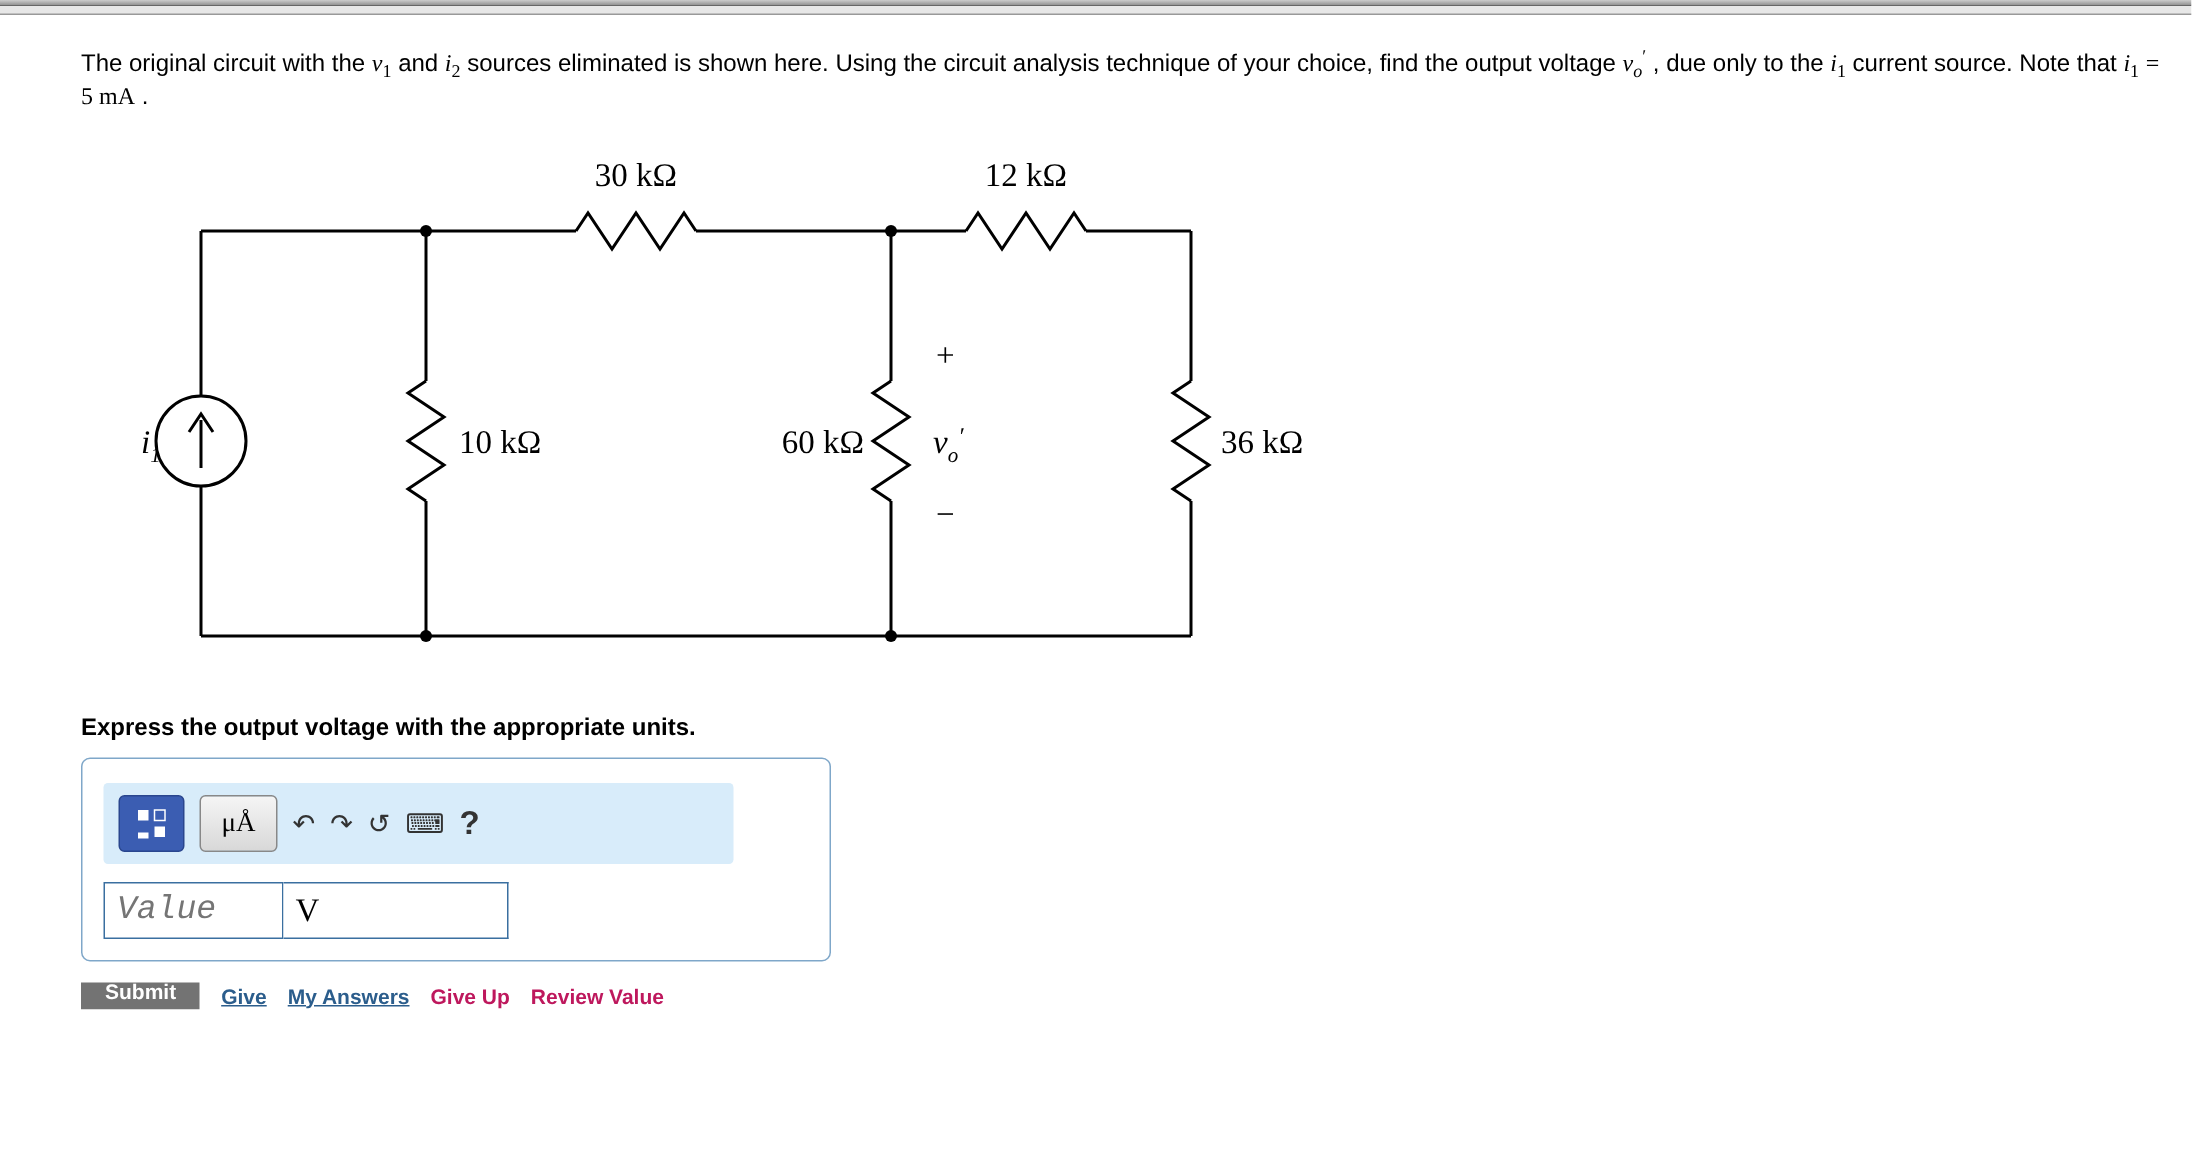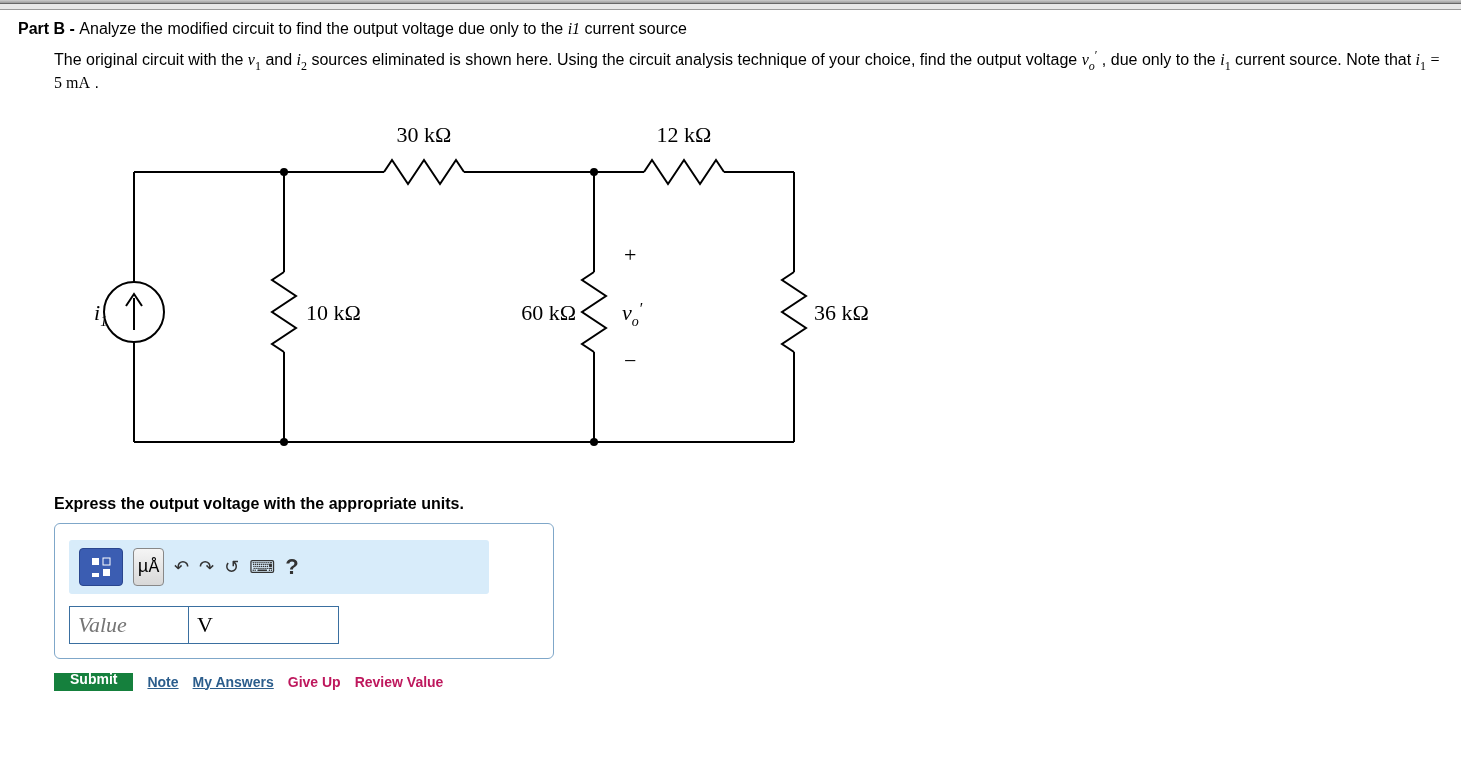--- a/index.html
+++ b/index.html
@@ -79,34 +79,34 @@
     height: 38px;
     color: #fff;
     display: flex;
     align-items: center;
     justify-content: center;
   }
   .tb-sq2 {
     background: linear-gradient(#f5f5f5,#d8d8d8);
     border: 1px solid #888;
     border-radius: 4px;
-    width: 31px;
+    width: 52px;
     height: 38px;
     display: flex;
     align-items: center;
     justify-content: center;
-    font-family: Liberation Mono, monospace;
+    font-family: Liberation Serif, serif;
     font-size: 18px;
   }
   .value-row { display: flex; }
   .value-input {
     width: 120px;
     height: 38px;
     border: 1px solid #3a6fa0;
-    font-family: Liberation Serif, serif;
+    font-family: Liberation Mono, monospace;
     font-style: italic;
     font-size: 22px;
     padding: 0 8px;
     color: #6d28d9;
   }
   .units-input {
     width: 150px;
     height: 38px;
     border: 1px solid #3a6fa0;
     border-left: none;
@@ -116,21 +116,21 @@
   }
   .submit-row {
     margin: 14px 0 0 36px;
     display: flex;
     align-items: center;
     gap: 14px;
     overflow: hidden;
     height: 18px;
   }
   .submit-btn {
-    background: #15803d;
+    background: #737373;
     color: #fff;
     font-weight: bold;
     border: none;
     border-radius: 3px 3px 0 0;
     padding: 6px 16px 12px 16px;
     font-size: 14px;
   }
   .link-btn {
     color: #2b5d8c;
     font-weight: bold;
@@ -140,26 +140,20 @@
   .disabled-link { color: #be185d; font-weight: bold; font-size: 14px; }
 </style>
 </head>
 <body>
 
 <div class="top-window-bar"></div>
 <div class="sub-bar"></div>
 
 <div class="content">
 
-  <div class="part-header">
-    <span class="bold">Part B - </span>
-    <span>Analyze the modified circuit to find the output voltage due only to the </span>
-    <span class="italic">i1</span>
-    <span> current source</span>
-  </div>
 
   <div class="question-text">
     <span>The original circuit with the </span>
     <span class="italic">v</span><span class="sub">1</span>
     <span> and </span>
     <span class="italic">i</span><span class="sub">2</span>
     <span> sources eliminated is shown here. Using the circuit analysis technique of your choice, find the output voltage </span>
     <span class="italic">v</span><span class="sub italic">o</span><span class="sup">′</span>
     <span> , due only to the </span>
     <span class="italic">i</span><span class="sub">1</span>
@@ -262,19 +256,19 @@
       </div>
     </div>
     <div class="value-row">
       <input type="text" class="value-input" placeholder="Value" style="">
       <input type="text" class="units-input" value="V" style="">
     </div>
   </div>
 
   <div class="submit-row">
     <button class="submit-btn">Submit</button>
-    <span class="link-btn">Note</span>
+    <span class="link-btn">Give</span>
     <span class="link-btn">My Answers</span>
     <span class="disabled-link">Give Up</span>
     <span class="disabled-link">Review Value</span>
   </div>
 
 </div>
 
 </body></html>

